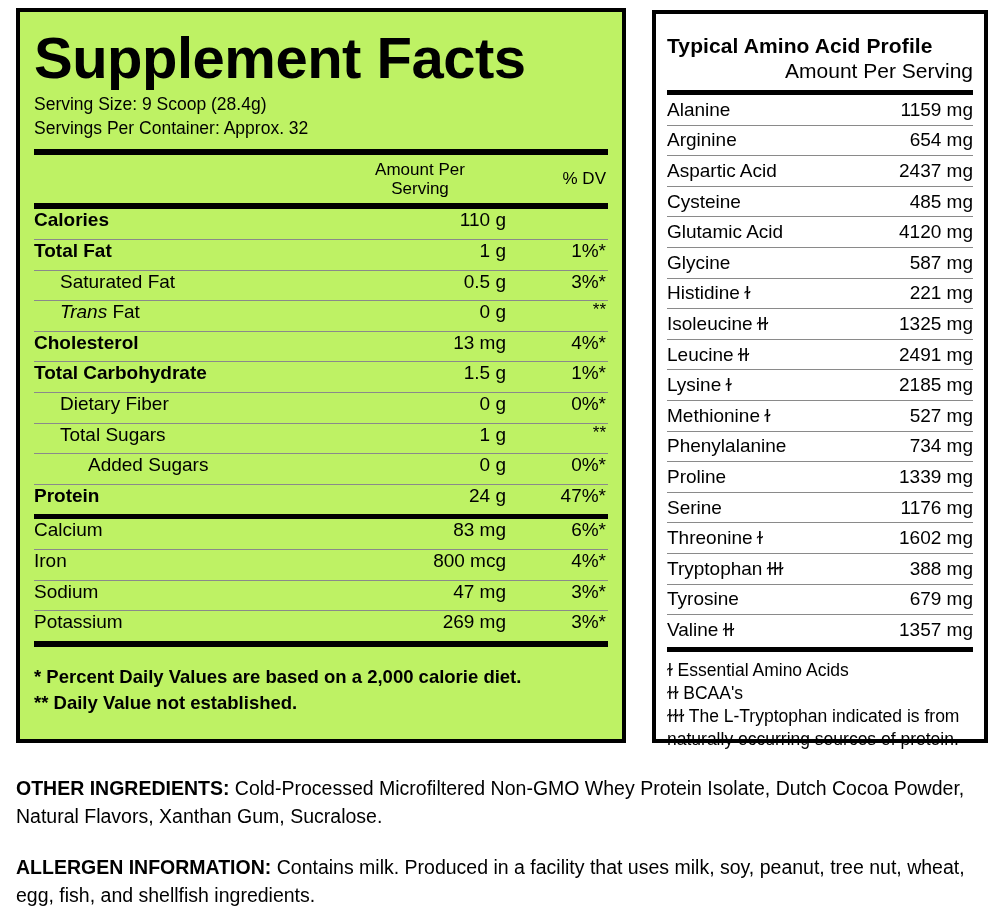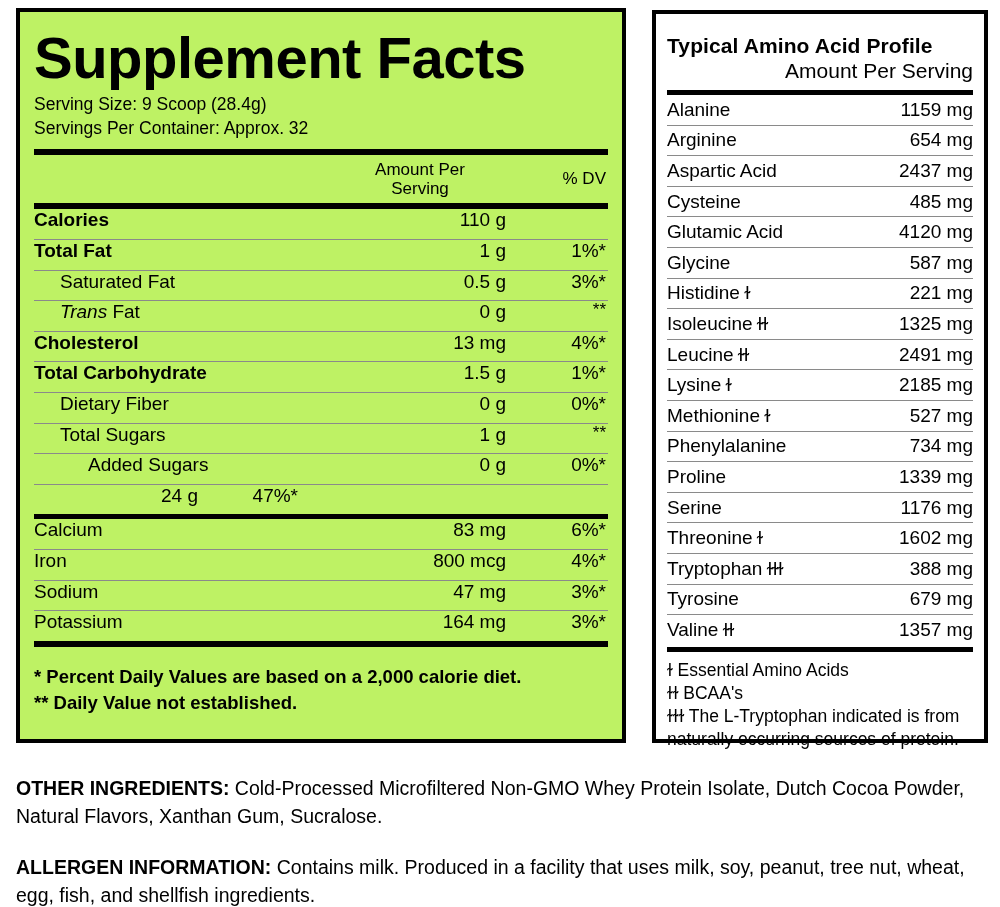--- a/index.html
+++ b/index.html
@@ -242,20 +242,21 @@
           <div class="col-dv dbl-star">**</div>
         </div>
         <div class="rule-thin"></div>
         <div class="nutrient-row indent-2">
           <div class="col-name">Added Sugars</div>
           <div class="col-amount">0 g</div>
           <div class="col-dv">0%*</div>
         </div>
         <div class="rule-thin"></div>
         <div class="nutrient-row bold">
+          <div class="col-name">Protein</div>
           <div class="col-amount">24 g</div>
           <div class="col-dv">47%*</div>
         </div>
         <div class="rule-medium"></div>
         <div class="nutrient-row">
           <div class="col-name">Calcium</div>
           <div class="col-amount">83 mg</div>
           <div class="col-dv">6%*</div>
         </div>
         <div class="rule-thin"></div>
@@ -266,21 +267,21 @@
         </div>
         <div class="rule-thin"></div>
         <div class="nutrient-row">
           <div class="col-name">Sodium</div>
           <div class="col-amount">47 mg</div>
           <div class="col-dv">3%*</div>
         </div>
         <div class="rule-thin"></div>
         <div class="nutrient-row">
           <div class="col-name">Potassium</div>
-          <div class="col-amount">164 mg</div>
+          <div class="col-amount">269 mg</div>
           <div class="col-dv">3%*</div>
         </div>
       </div>
 
     <div class="rule-bottom"></div>
 
     <div id="sf-footnotes">
         <div>* Percent Daily Values are based on a 2,000 calorie diet.</div>
         <div>** Daily Value not established.</div>
       </div>

